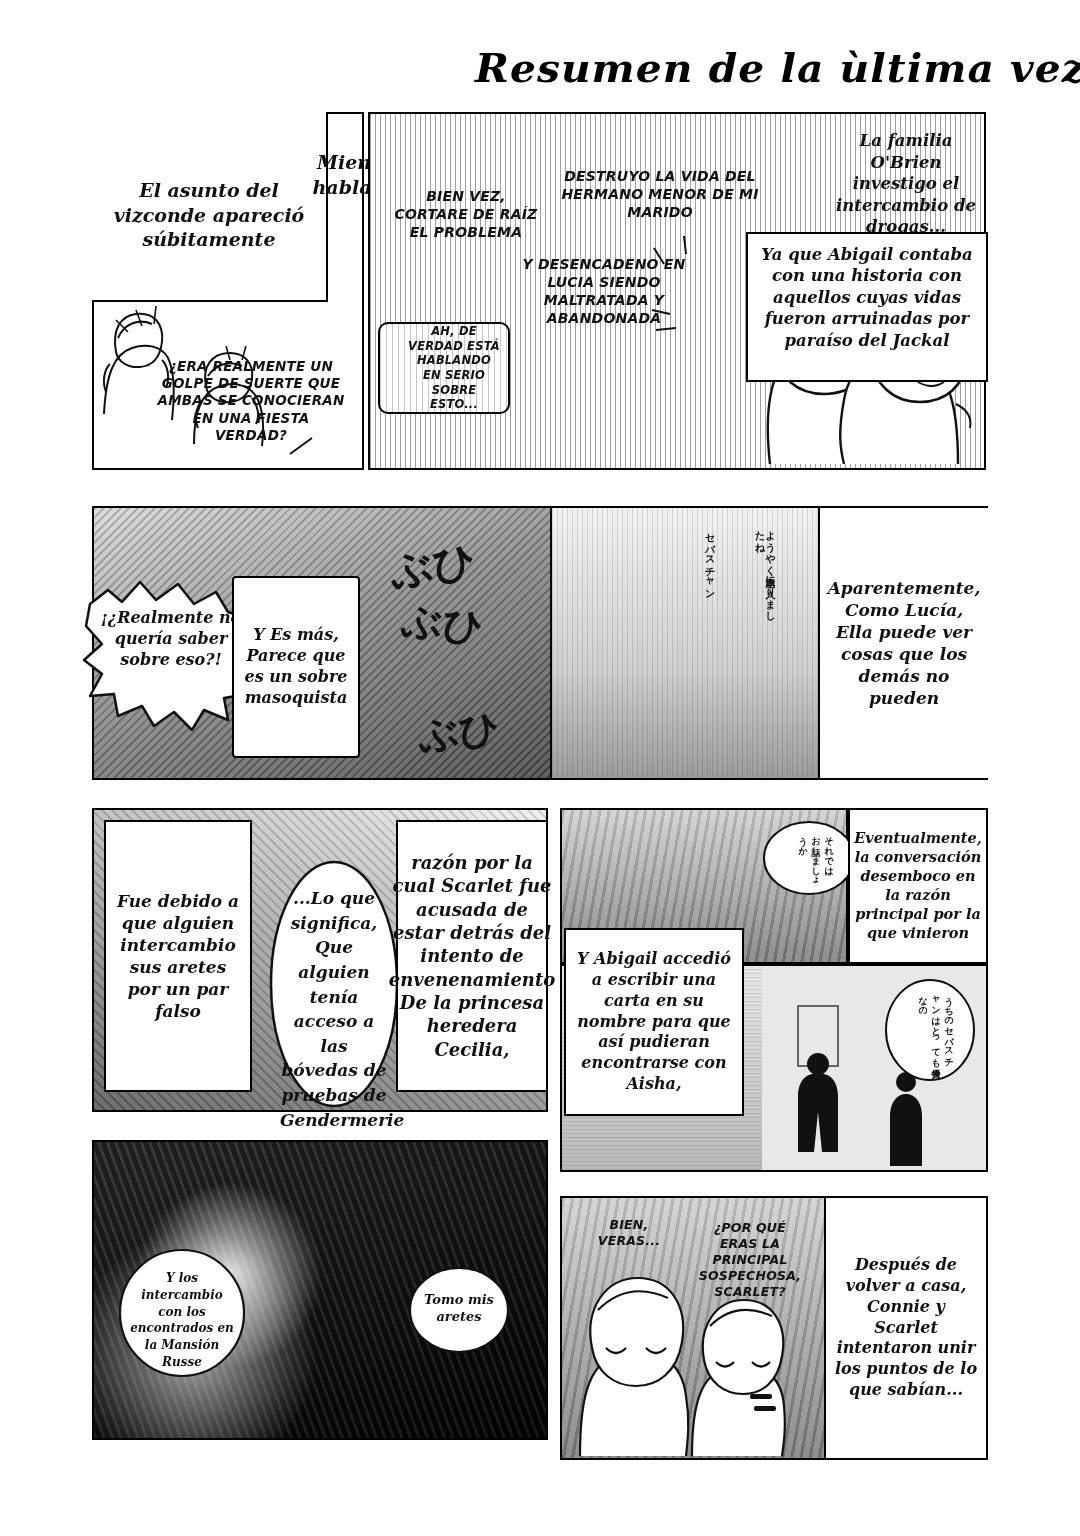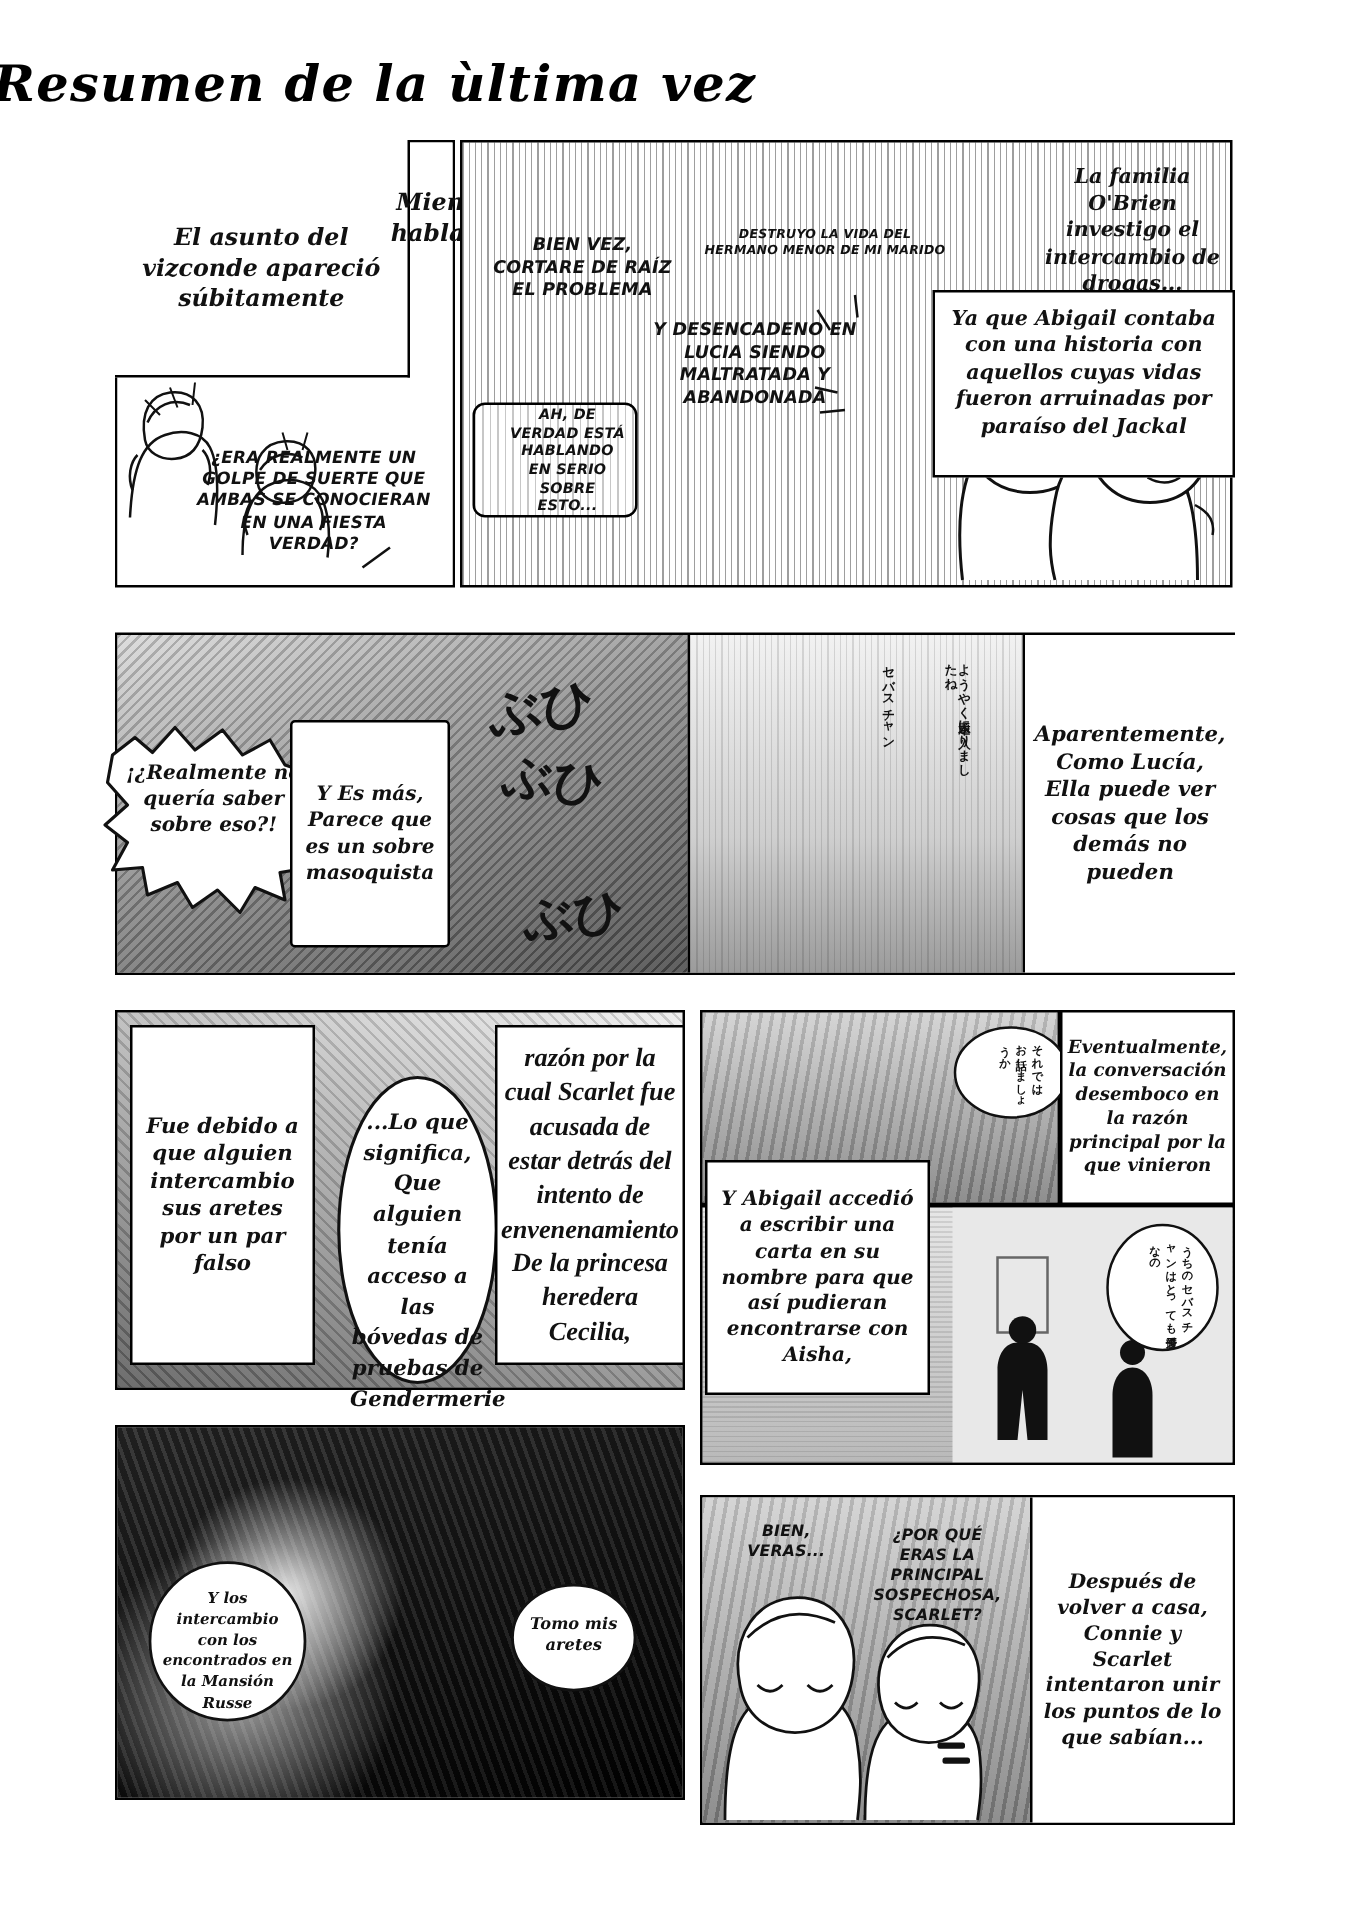--- a/index.html
+++ b/index.html
@@ -1,18 +1,18 @@
 <!DOCTYPE html>
 <html><head>
 <meta charset="utf-8">
 <style>
   html,body{margin:0;padding:0;background:#ffffff;}
   body{width:1080px;height:1536px;position:relative;font-family:"DejaVu Sans",sans-serif;color:#111;overflow:hidden;}
   .page{position:absolute;inset:0;}
-  .title{position:absolute;top:44px;left:0;width:1080px;text-align:left;font-family:"DejaVu Serif",serif;font-style:italic;font-weight:700;font-size:40px;letter-spacing:1px;color:#000;}
+  .title{position:absolute;top:44px;left:0;width:1080px;text-align:right;font-family:"DejaVu Serif",serif;font-style:italic;font-weight:700;font-size:40px;letter-spacing:1px;color:#000;}
   .title-inner{display:inline-block;transform:scaleX(1.02);}
 
   .panel{position:absolute;border:2.5px solid #000;background:#fff;box-sizing:border-box;}
   .art{position:absolute;box-sizing:border-box;overflow:hidden;}
 
   .bubble{position:absolute;box-sizing:border-box;background:#fff;border:2.5px solid #000;display:flex;align-items:center;justify-content:center;text-align:center;font-family:"DejaVu Serif",serif;font-style:italic;font-weight:700;line-height:1.22;padding:6px 8px;}
   .narr{font-family:"DejaVu Serif",serif;font-style:italic;font-weight:700;text-align:center;line-height:1.3;}
   .hand{font-family:"DejaVu Sans",sans-serif;font-style:italic;font-weight:600;text-align:center;line-height:1.28;letter-spacing:.2px;}
   .plain{border:none;}
 
@@ -136,21 +136,21 @@
       <g fill="none" stroke="#111" stroke-width="2">
         <path d="M300 200 l-18 -4 M306 214 l-20 2"></path>
         <path d="M294 150 l-10-16 M316 140 l-2-18"></path>
       </g>
     </svg>
 
     <div class="bubble plain" style="left:10px;top:58px;width:172px;height:86px;background:transparent;border:none;">
       <div class="hand" style="font-size:14px;">BIEN VEZ, CORTARE DE RAÍZ EL PROBLEMA</div>
     </div>
     <div class="bubble plain" style="left:182px;top:38px;width:216px;height:86px;background:transparent;border:none;">
-      <div class="hand" style="font-size:10px;">DESTRUYO LA VIDA DEL HERMANO MENOR DE MI MARIDO</div>
+      <div class="hand" style="font-size:14px;">DESTRUYO LA VIDA DEL HERMANO MENOR DE MI MARIDO</div>
     </div>
     <div class="bubble plain" style="left:124px;top:128px;width:220px;height:100px;background:transparent;border:none;">
       <div class="hand" style="font-size:14px;">Y DESENCADENO EN LUCIA SIENDO MALTRATADA Y ABANDONADA</div>
     </div>
     <div class="bubble hatch-soft" style="left:8px;top:208px;width:132px;height:92px;border:2.2px solid #000;border-radius:10px;">
       <div class="hand" style="font-size:11.5px;">AH, DE VERDAD ESTÁ HABLANDO EN SERIO SOBRE ESTO...</div>
     </div>
   </div>
 
   <div class="panel" style="left:830px;top:112px;width:158px;height:358px;background:transparent;border:none;">
@@ -200,21 +200,21 @@
   </div>
 
   <div style="position:absolute;left:268px;top:860px;width:132px;height:248px;">
     <svg width="132" height="248" viewBox="0 0 132 248">
       <ellipse cx="66" cy="124" rx="63" ry="122" fill="#fff" stroke="#111" stroke-width="2.5"></ellipse>
     </svg>
     <div class="narr" style="position:absolute;left:12px;top:26px;width:108px;font-size:17px;line-height:1.45;">...Lo que significa, Que alguien tenía acceso a las bóvedas de pruebas de Gendermerie</div>
   </div>
 
   <div class="panel" style="left:396px;top:820px;width:152px;height:272px;background:#fff;display:flex;align-items:center;justify-content:center;">
-    <div class="narr" style="font-size:21px;padding:0 6px;font-family:Liberation Serif, serif;">razón por la cual Scarlet fue acusada de estar detrás del intento de envenenamiento De la princesa heredera Cecilia,</div>
+    <div class="narr" style="font-size:18px;padding:0 6px;">razón por la cual Scarlet fue acusada de estar detrás del intento de envenenamiento De la princesa heredera Cecilia,</div>
   </div>
 
   <div class="panel tone-blur" style="left:560px;top:808px;width:288px;height:156px;"></div>
 
   <div style="position:absolute;left:762px;top:820px;width:94px;height:76px;">
     <svg width="94" height="76" viewBox="0 0 94 76">
       <ellipse cx="47" cy="38" rx="45" ry="36" fill="#fff" stroke="#111" stroke-width="2"></ellipse>
     </svg>
     <div class="vtext" style="position:absolute;left:34px;top:10px;height:58px;font-size:9px;">それでは、お話しましょうか</div>
   </div>

